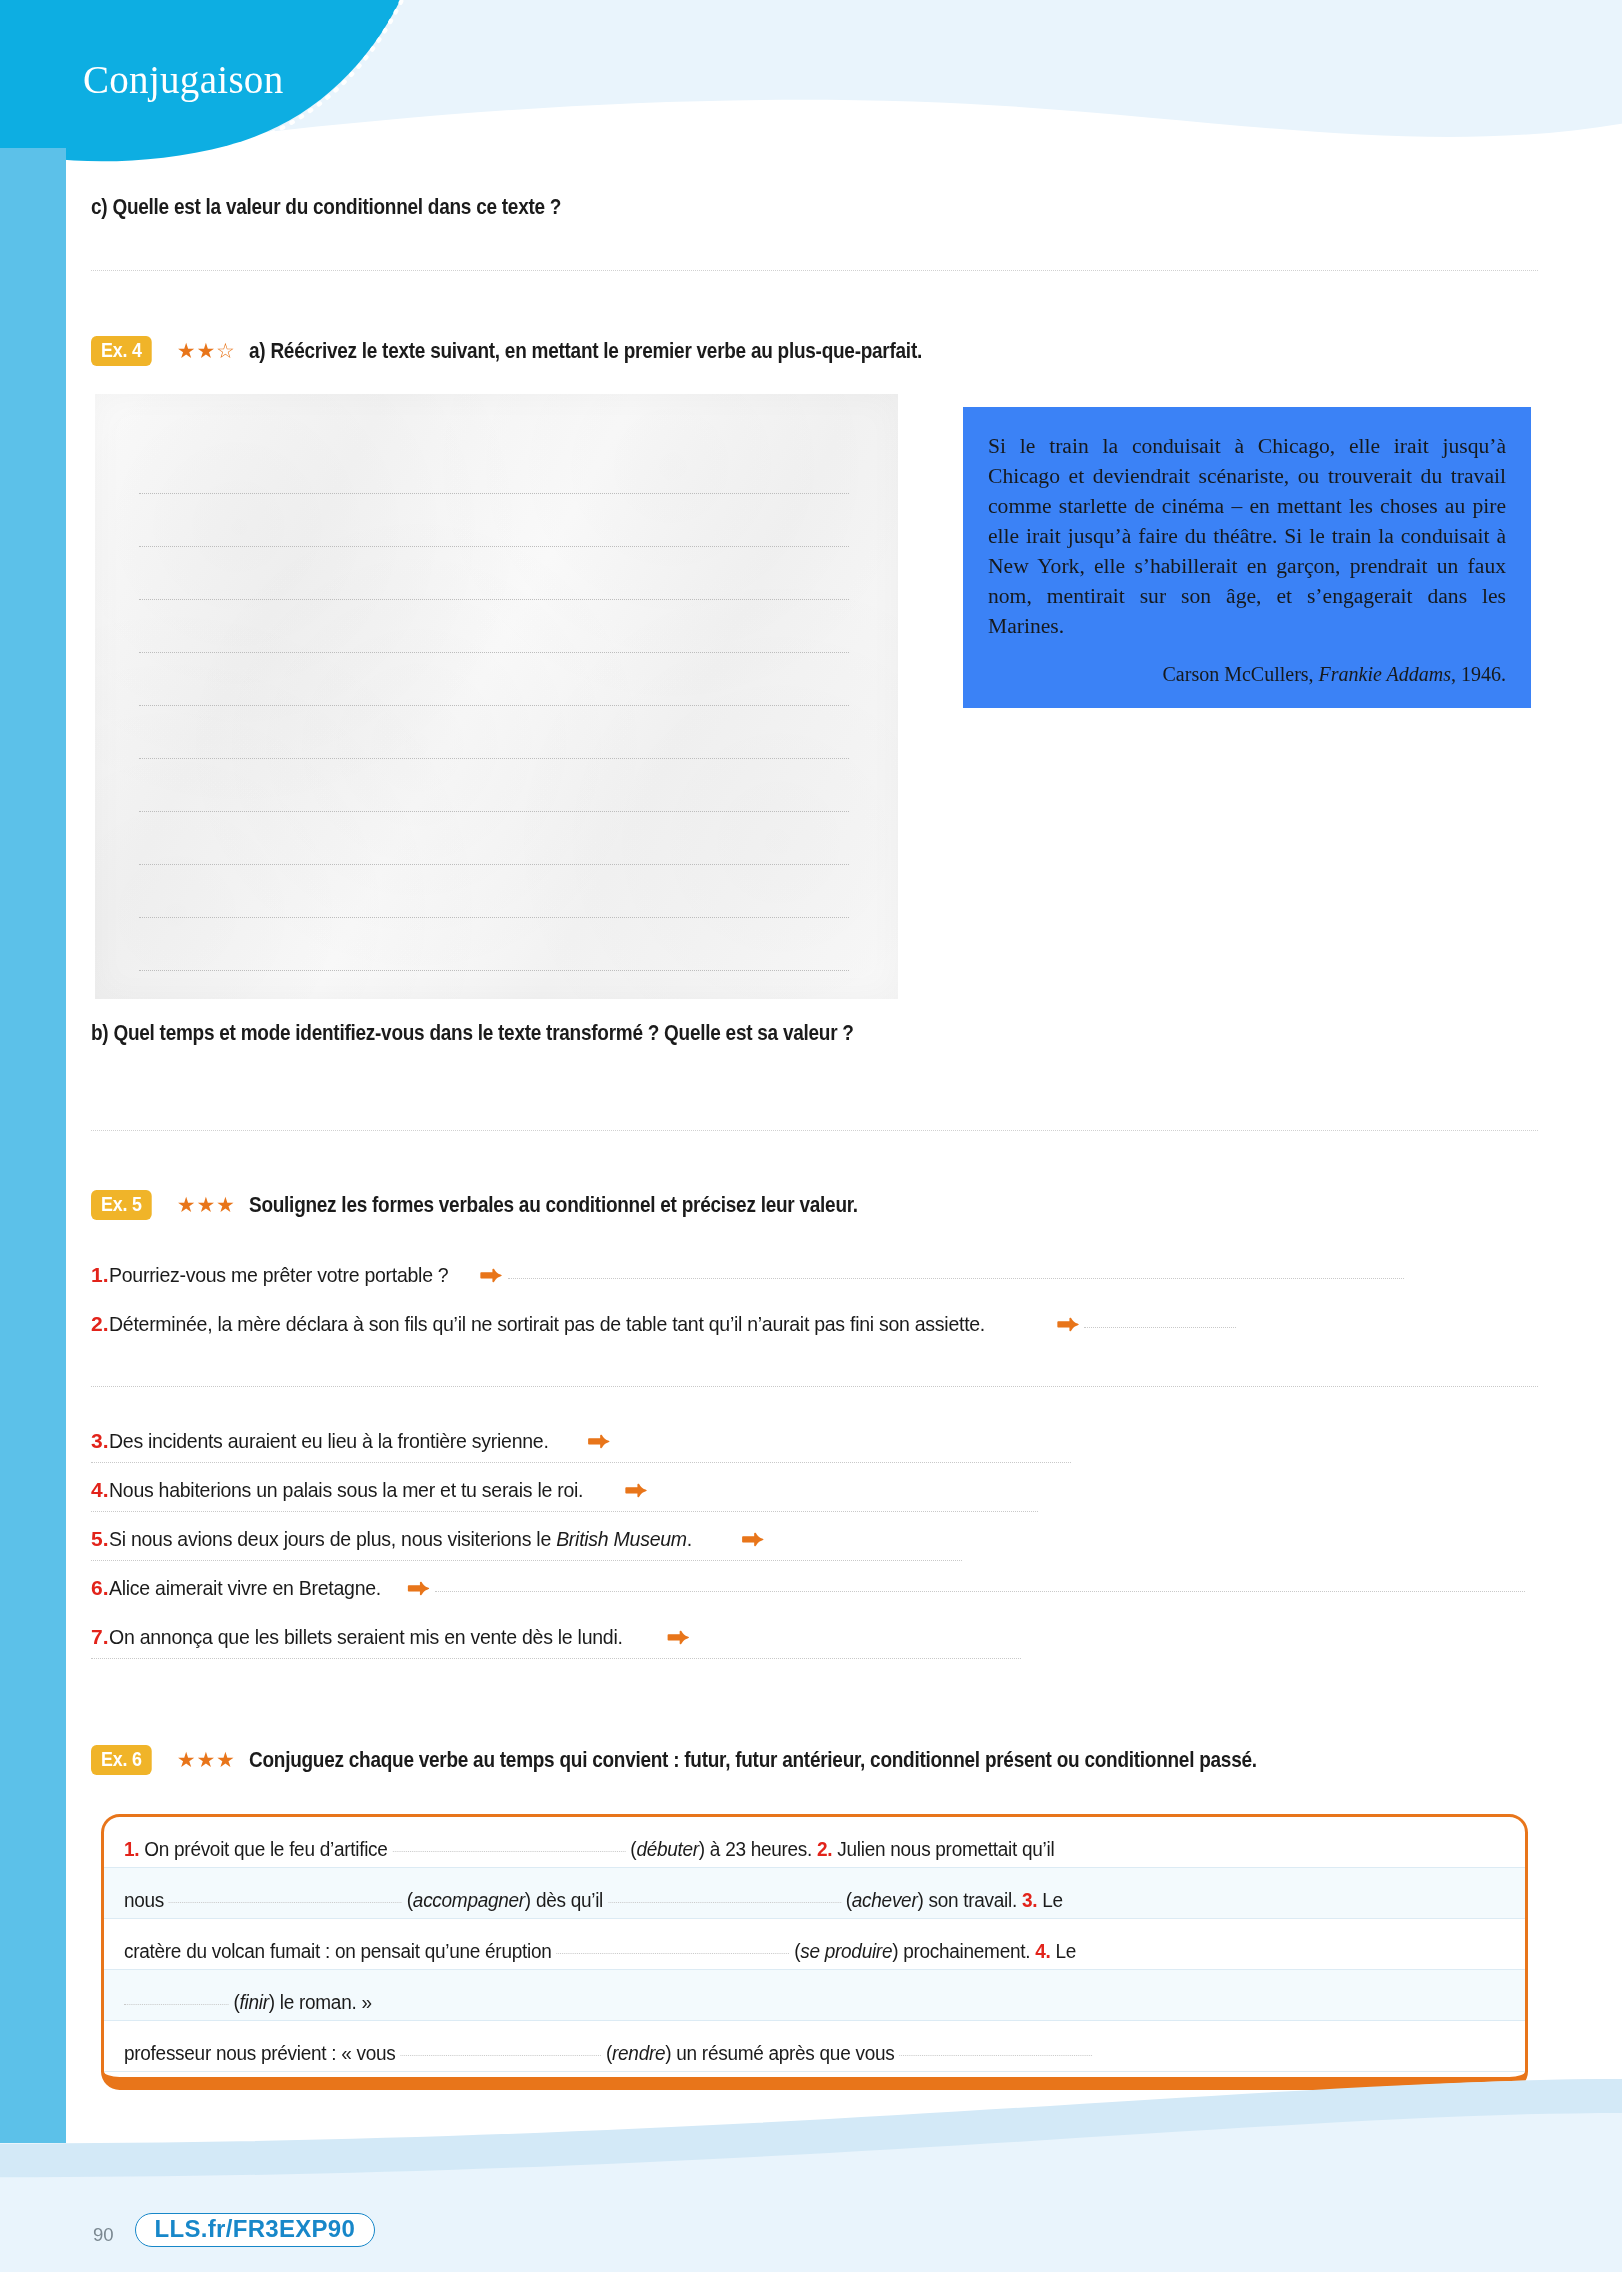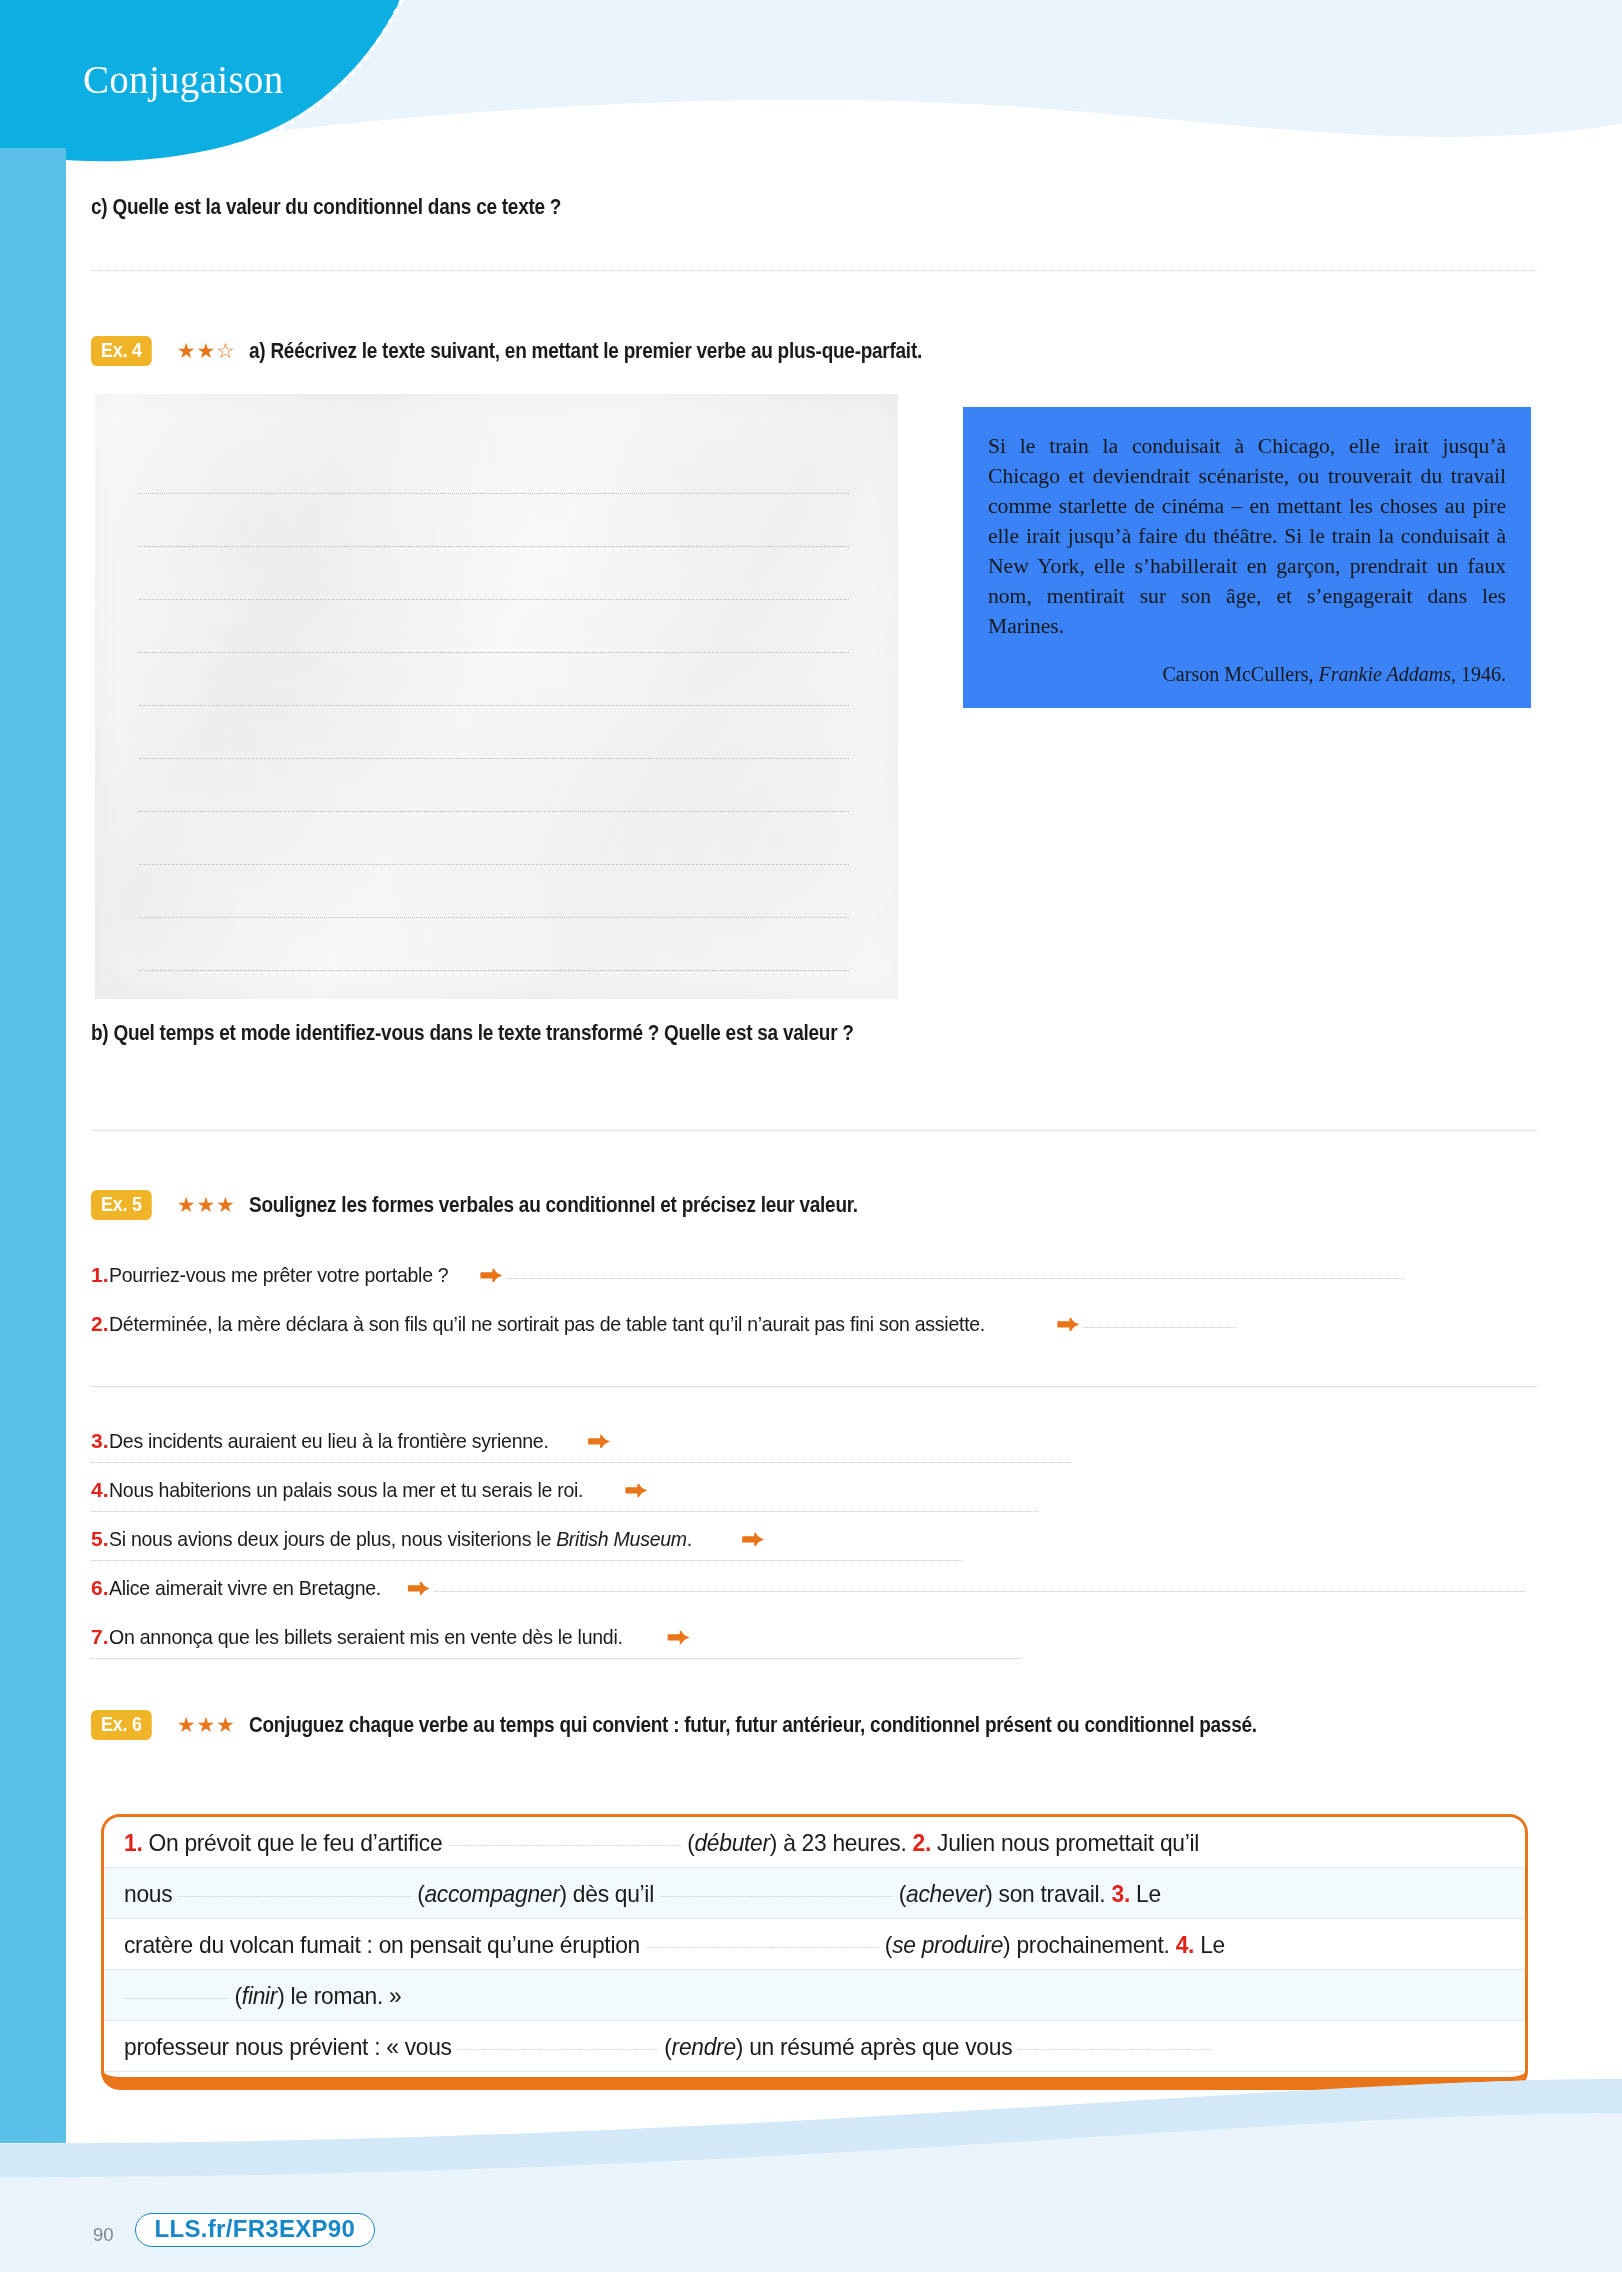--- a/index.html
+++ b/index.html
@@ -107,22 +107,22 @@
   
   .obox{
     position:absolute;left:101px;top:1814px;width:1427px;height:276px;
     border:3.4px solid #E8751A;border-bottom-width:13.5px;border-radius:18.6px;
     background:#ffffff;box-sizing:border-box;overflow:hidden;
   }
   .obox-inner{position:absolute;inset:0;}
   .obox-row{height:51px;box-sizing:border-box;border-bottom:0.8px solid #DCEBF4;}
   .obox-row.alt{background:#F3FAFD;}
   .obox-text{
-    position:absolute;left:0;top:0;width:1420px;padding:0 20px;box-sizing:border-box;
-    font-size:24px;line-height:51px;color:#1b1b1b;letter-spacing:-0.3px;
+    position:absolute;left:0;top:7px;width:1420px;padding:0 20px;box-sizing:border-box;
+    font-size:20px;line-height:51px;color:#1b1b1b;letter-spacing:-0.3px;
   }
   .obox-text .ln{display:block;height:51px;white-space:nowrap;}
   .obox-text .n{color:#E2231A;font-weight:bold;}
   .obox-text i{font-style:italic;}
   .obox-text .sq{
     transform:scaleX(.95);transform-origin:left center;display:inline-block;
   }
 </style>
 </head>
 <body>
@@ -205,21 +205,21 @@
       <div class="li" style="top: 1261px;"><span class="num">1.</span><span class="txt"> Pourriez-vous me prêter votre portable ?</span><span class="arrow">⮕</span><span class="dotfill" style="width: 896px;"></span></div>
       <div class="li" style="top: 1310px;"><span class="num">2.</span><span class="txt"> Déterminée, la mère déclara à son fils qu’il ne sortirait pas de table tant qu’il n’aurait pas fini son assiette.</span><span class="arrow">⮕</span><span class="dotfill" style="width: 152px;"></span></div>
       <div class="li" style="top: 1427px;"><span class="num">3.</span><span class="txt"> Des incidents auraient eu lieu à la frontière syrienne.</span><span class="arrow">⮕</span><span class="dotfill" style="width: 980px;"></span></div>
       <div class="li" style="top: 1476px;"><span class="num">4.</span><span class="txt"> Nous habiterions un palais sous la mer et tu serais le roi.</span><span class="arrow">⮕</span><span class="dotfill" style="width: 947px;"></span></div>
       <div class="li" style="top: 1525px;"><span class="num">5.</span><span class="txt"> Si nous avions deux jours de plus, nous visiterions le <i>British Museum</i>.</span><span class="arrow">⮕</span><span class="dotfill" style="width: 871px;"></span></div>
       <div class="li" style="top: 1574px;"><span class="num">6.</span><span class="txt"> Alice aimerait vivre en Bretagne.</span><span class="arrow">⮕</span><span class="dotfill" style="width: 1090px;"></span></div>
       <div class="li" style="top: 1623px;"><span class="num">7.</span><span class="txt"> On annonça que les billets seraient mis en vente dès le lundi.</span><span class="arrow">⮕</span><span class="dotfill" style="width: 930px;"></span></div>
       <div class="tailline" style="top: 1386px; width: 1447px;"></div>
     </div>
 
-  <div class="col" style="top:1710px;">
+  <div class="col" style="top:1745px;">
     <div class="exrow">
       <span class="exbadge">Ex. 6</span>
       <span class="stars">
         <span>★</span>
         <span>★</span>
         <span>★</span>
       </span>
       <span class="extext">Conjuguez chaque verbe au temps qui convient : futur, futur antérieur, conditionnel présent ou conditionnel passé.</span>
     </div>
   </div>

